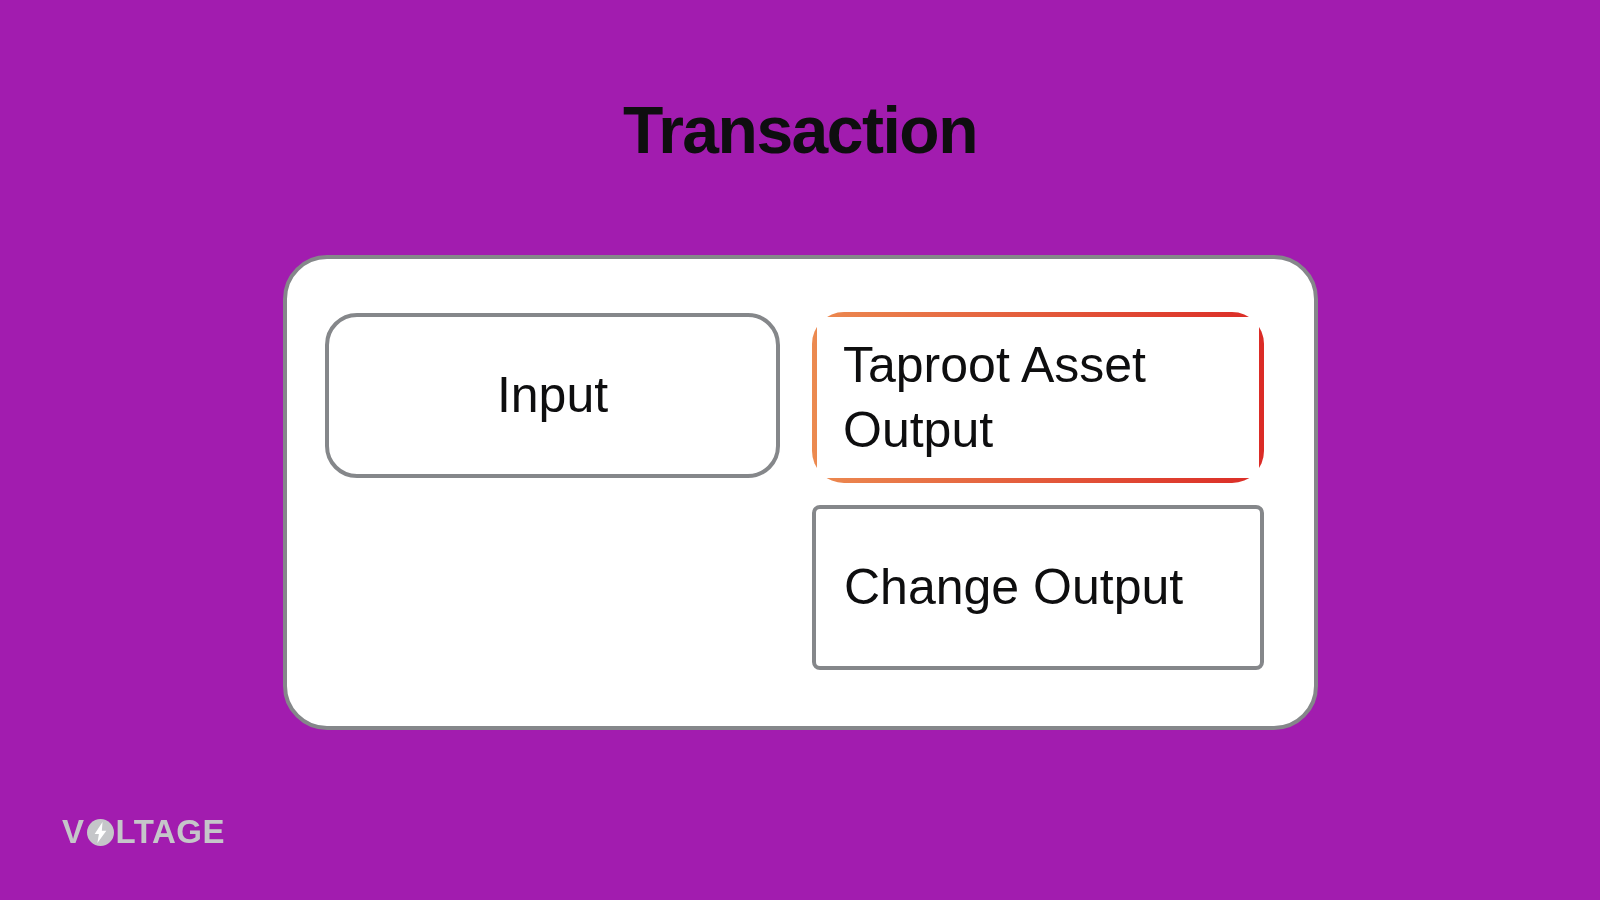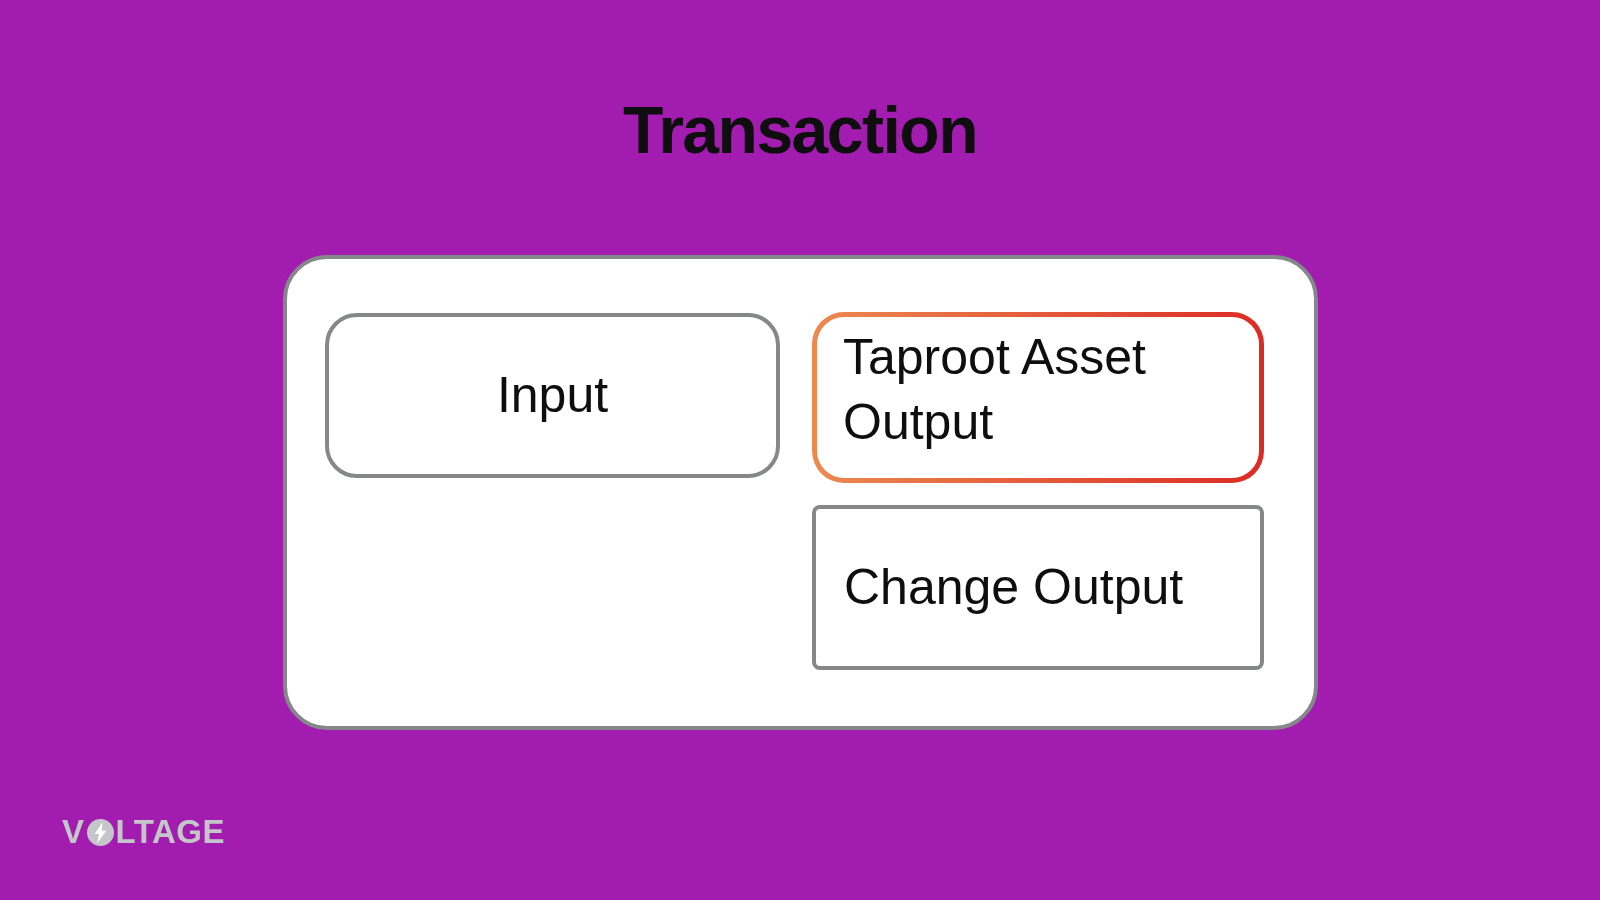--- a/index.html
+++ b/index.html
@@ -50,22 +50,22 @@
     position: absolute;
     left: 525px; top: 53px;
     width: 452px; height: 171px;
     border-radius: 32px;
     background: linear-gradient(90deg, var(--accent-orange, #ec8a50) 0%, var(--accent-red, #db2b26) 100%);
     padding: 5px;
   }
   .taproot-inner {
     width: 100%; height: 100%;
     background: #ffffff;
-    border-radius: 27px;
-    display: flex; align-items: flex-start;
+    border-radius: 5px;
+    display: flex; align-items: center;
     padding: 8px 26px;
   }
   .change-box {
     position: absolute;
     left: 525px; top: 246px;
     width: 452px; height: 165px;
     border: 4px solid var(--border-gray, #85878a);
     border-radius: 8px;
     background: #ffffff;
     display: flex; align-items: center;

